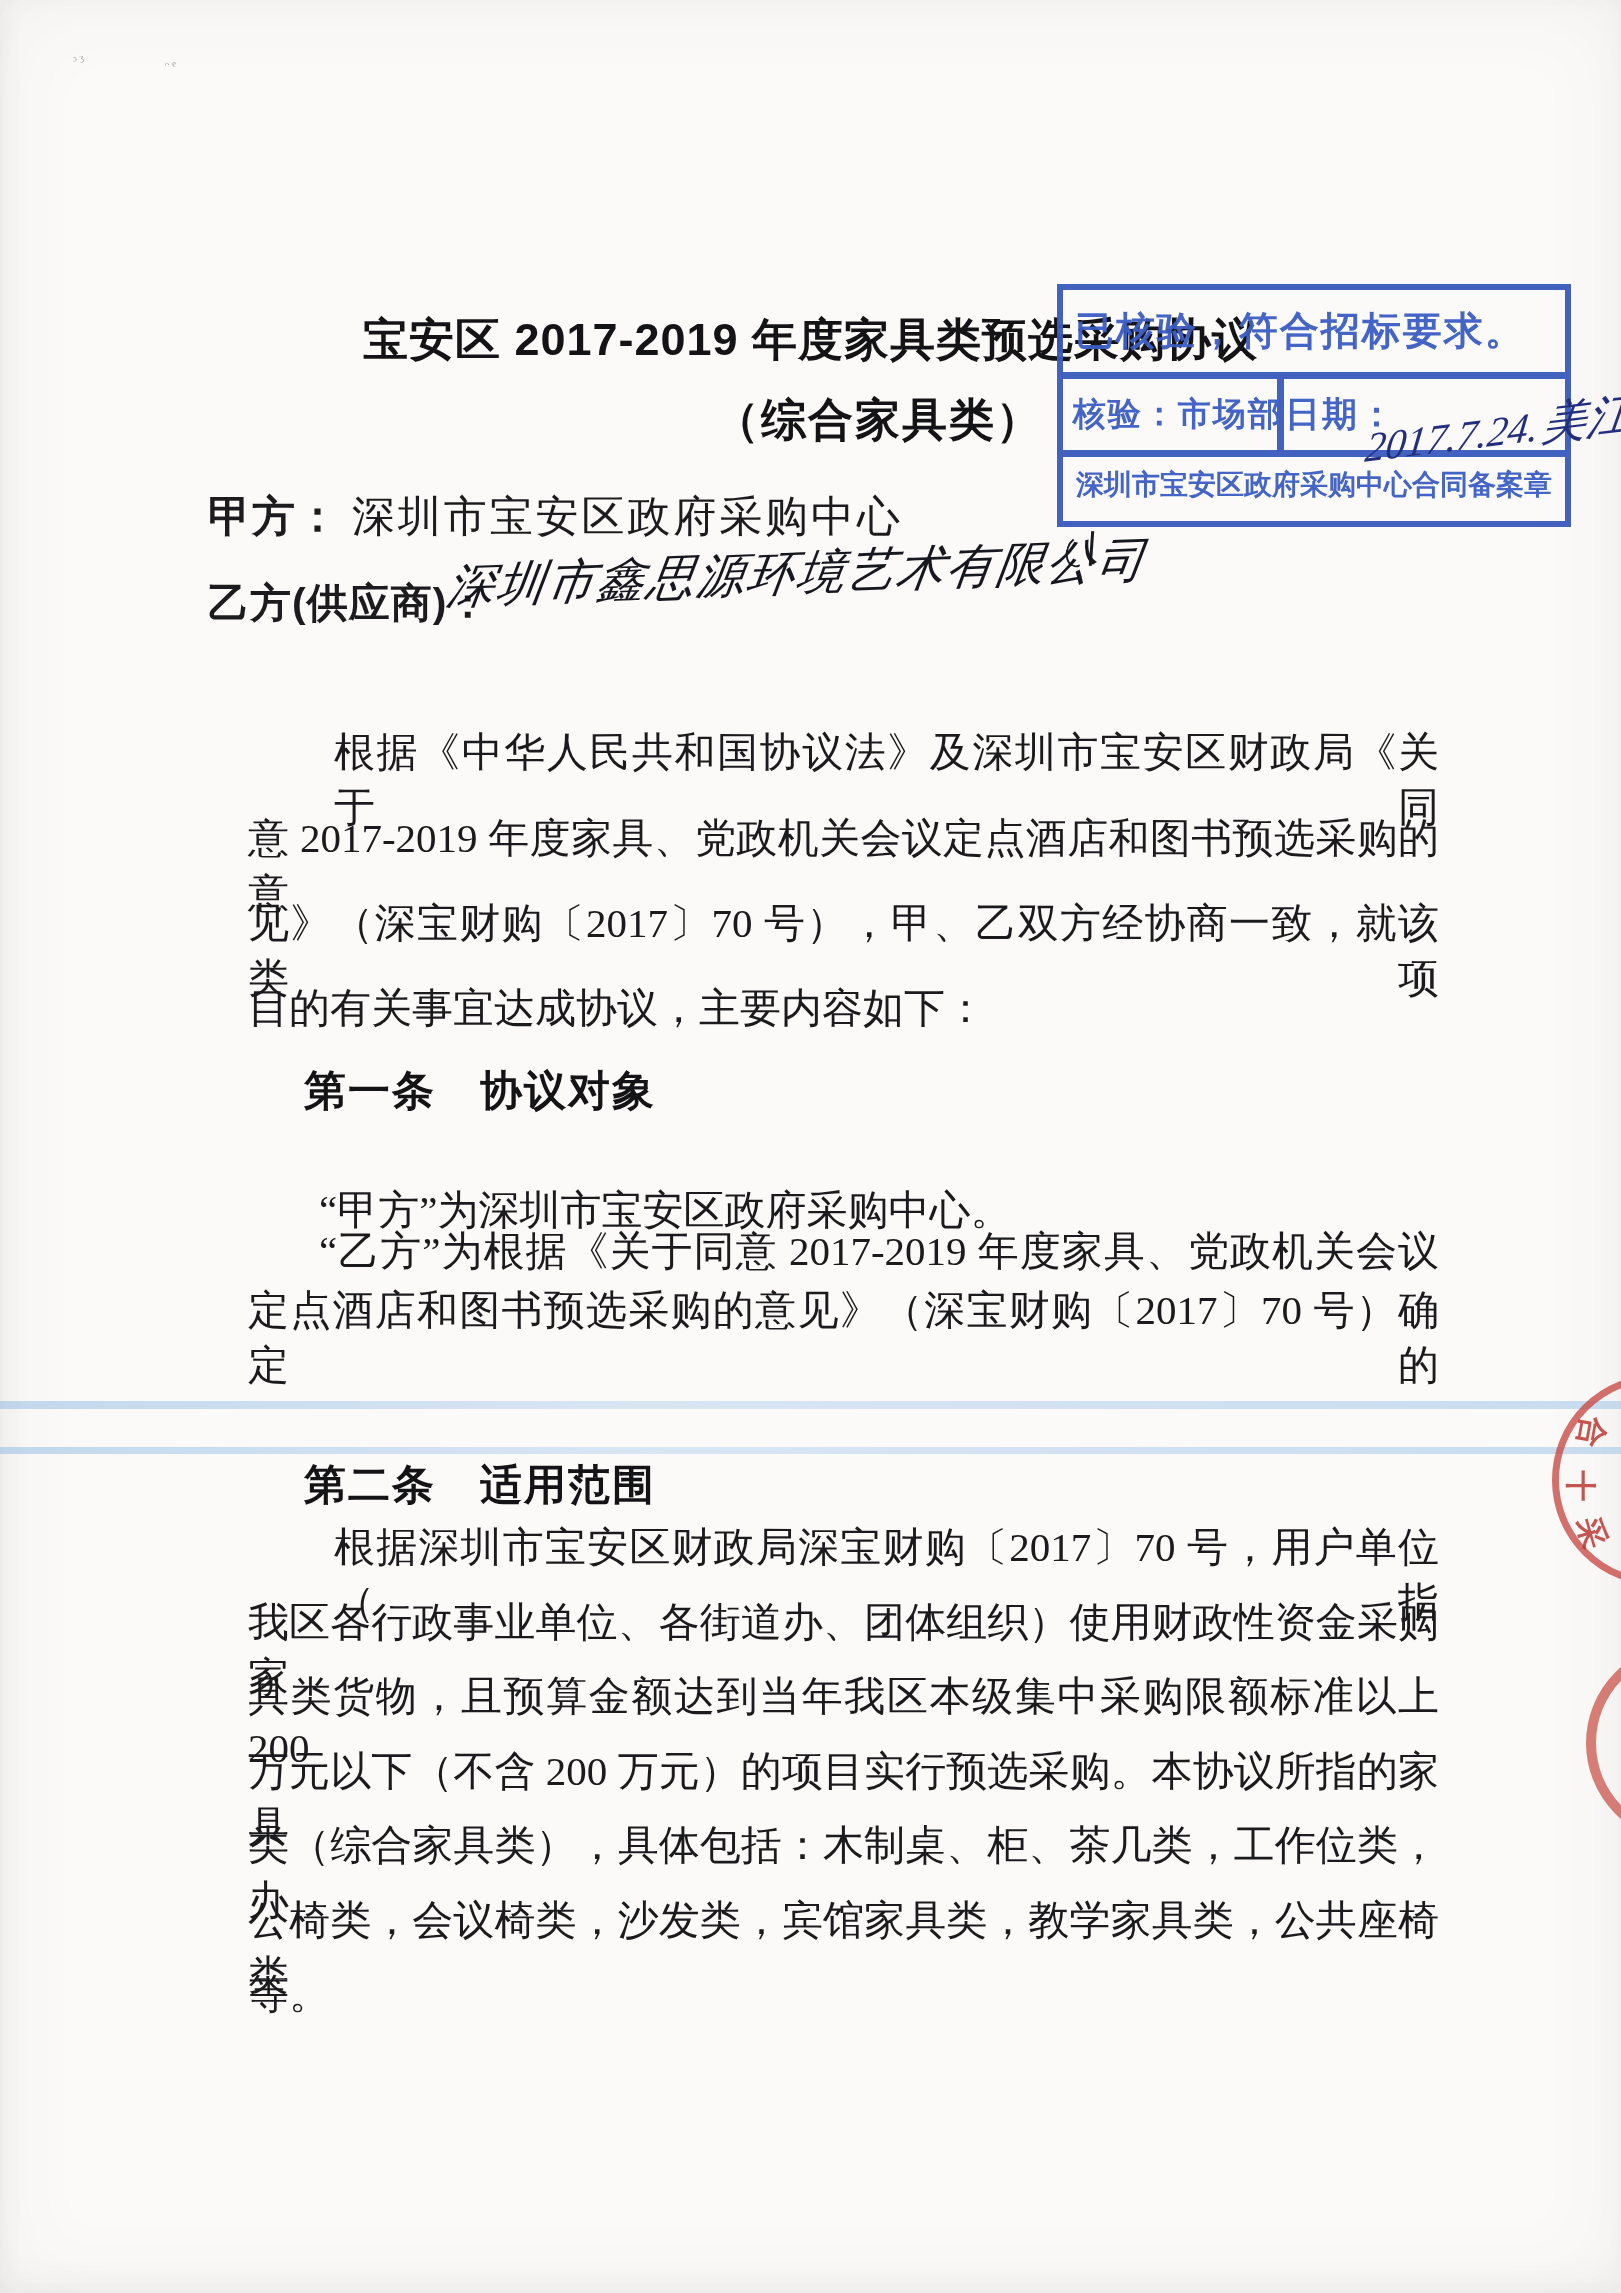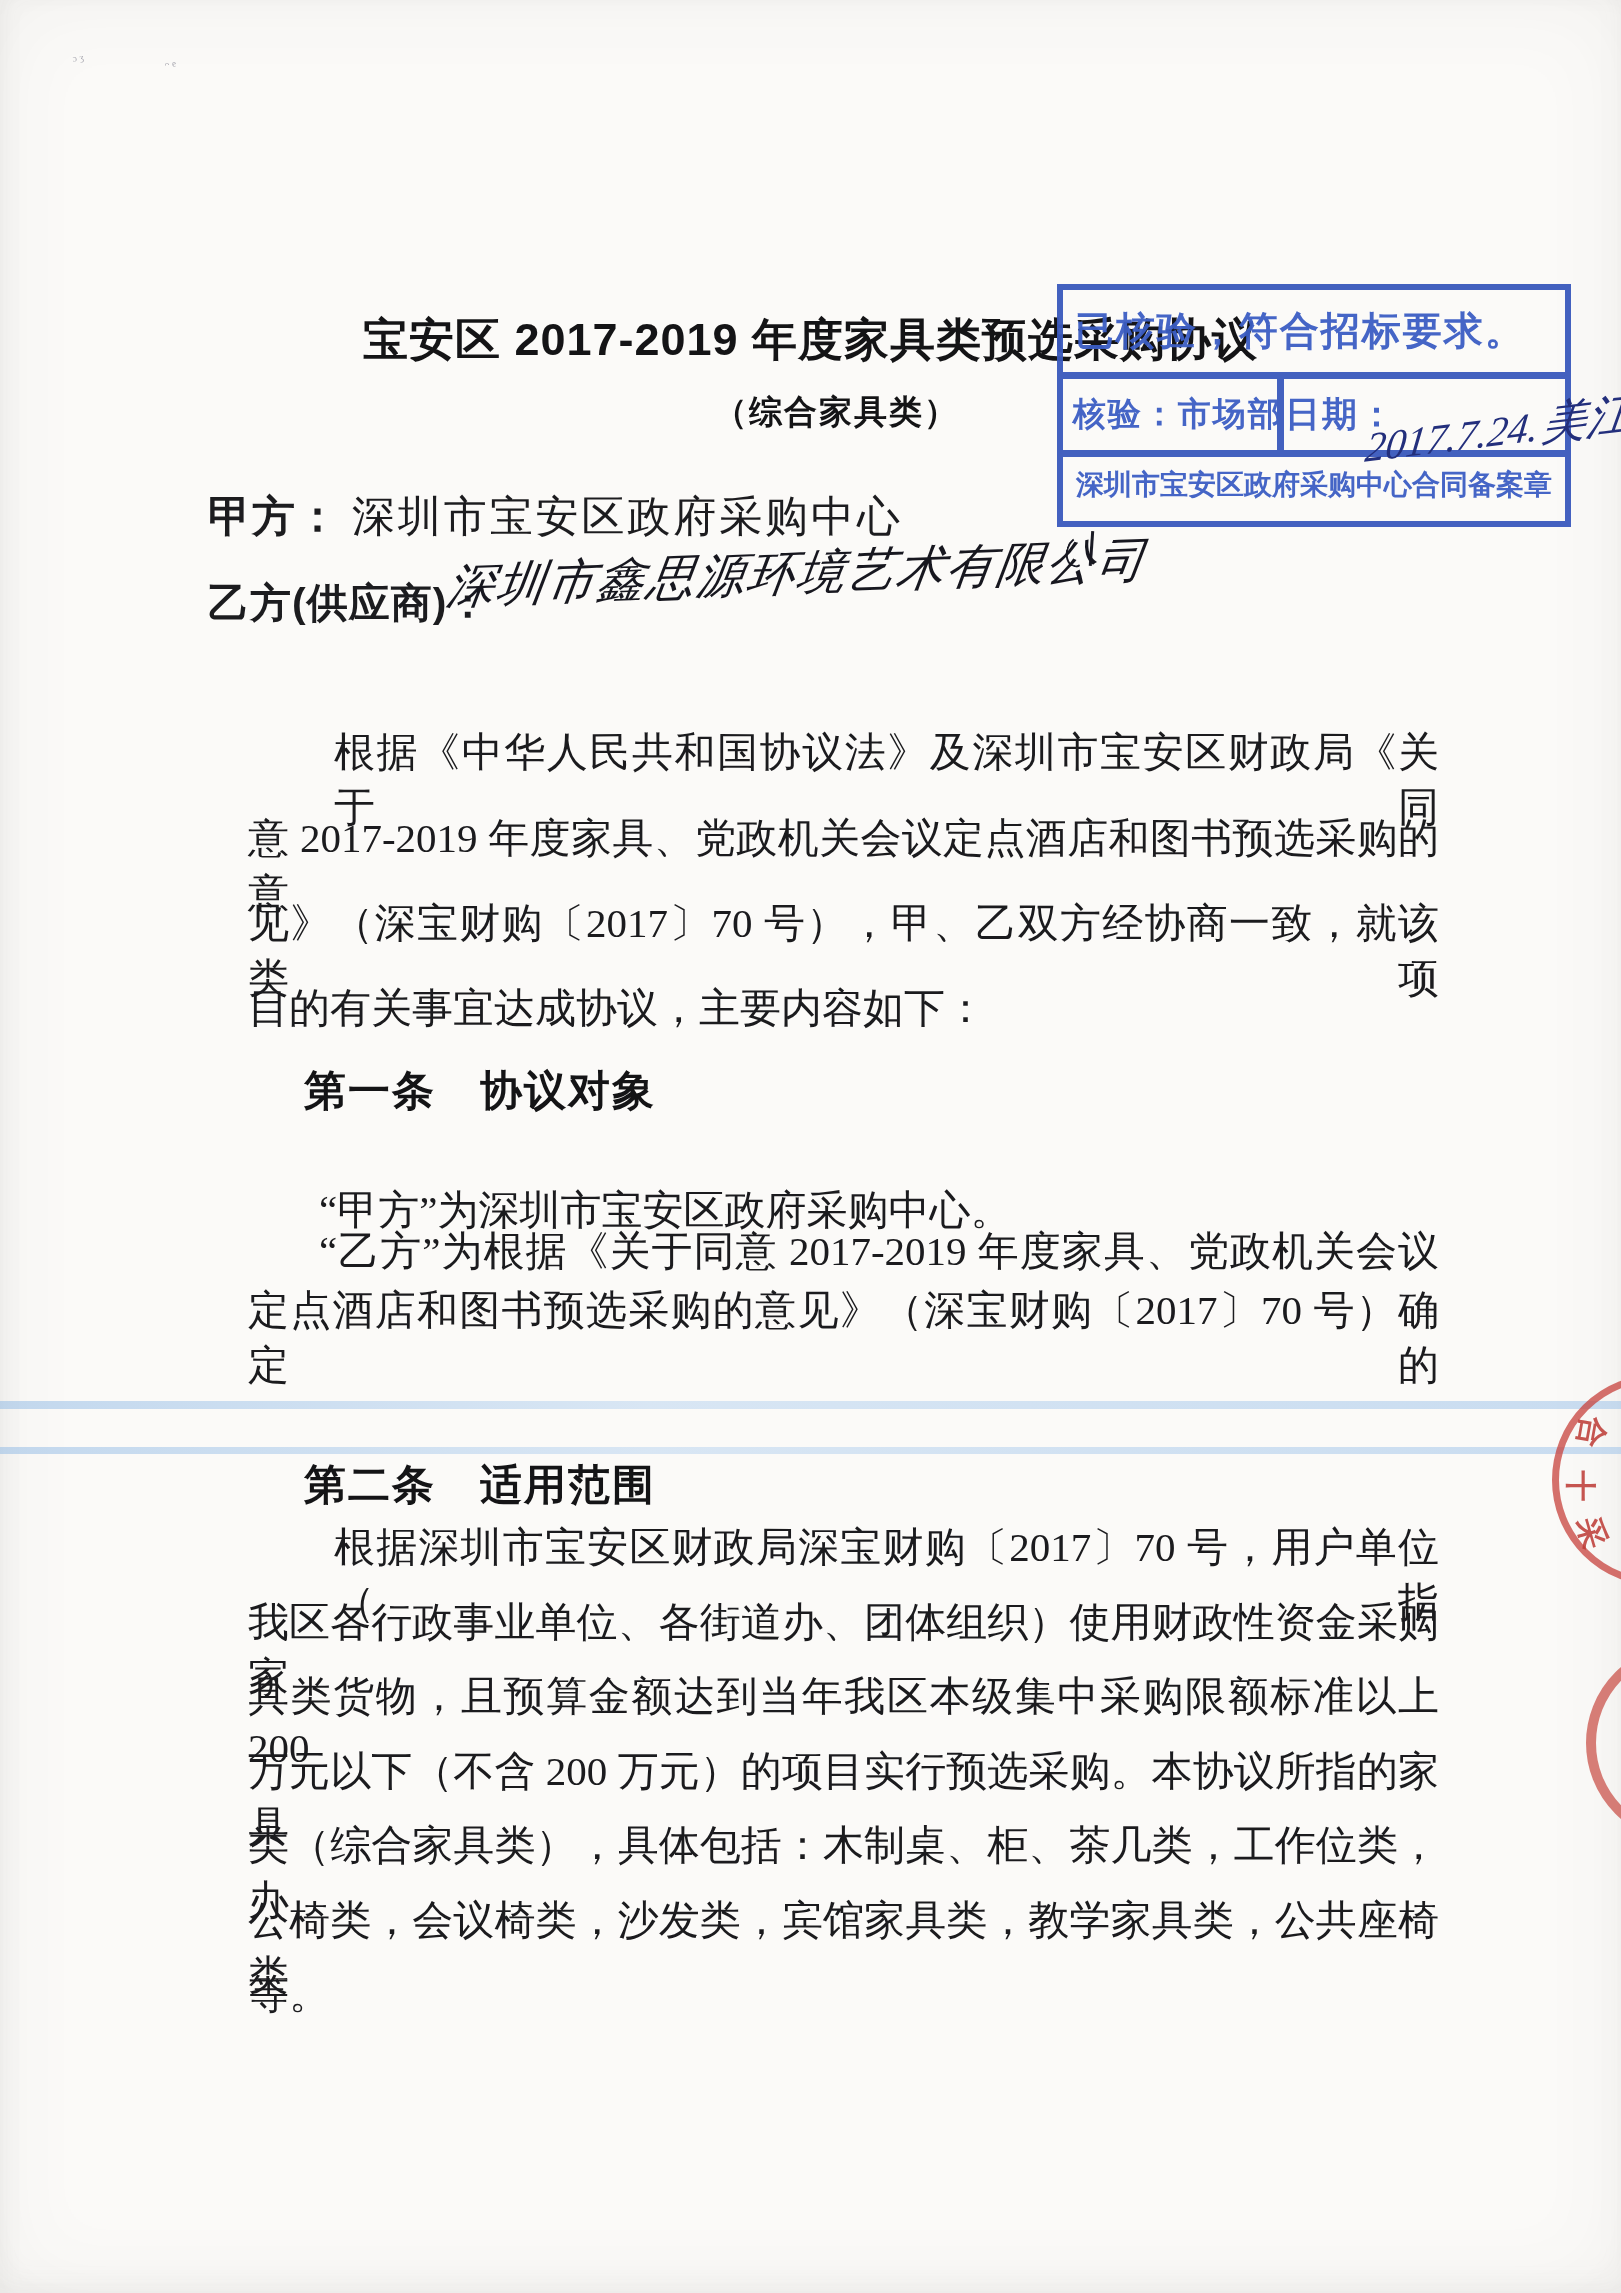--- a/index.html
+++ b/index.html
@@ -17,21 +17,21 @@
   
   .doc-title{
     top:282px;left:0;width:100%;
     text-align:center;
     font-family:"Liberation Sans","DejaVu Sans",sans-serif;
     font-weight:700;font-size:45px;letter-spacing:1px;color:#141416;margin-top:28px;
   }
   .doc-subtitle{
     top:390px;left:714px;
     font-family:"Liberation Sans","DejaVu Sans",sans-serif;
-    font-weight:700;font-size:33px;letter-spacing:2px;color:#141416;
+    font-weight:700;font-size:45px;letter-spacing:2px;color:#141416;
   }
   
   .party{font-size:43px;white-space:nowrap;}
   .party .lbl{font-family:"Liberation Sans","DejaVu Sans",sans-serif;font-weight:700;letter-spacing:1px;}
   .party .val{letter-spacing:2.9px;margin-left:12px;}
   .handwriting{
     font-style:italic;
     color:#17171f;
     transform-origin:left bottom;
   }

